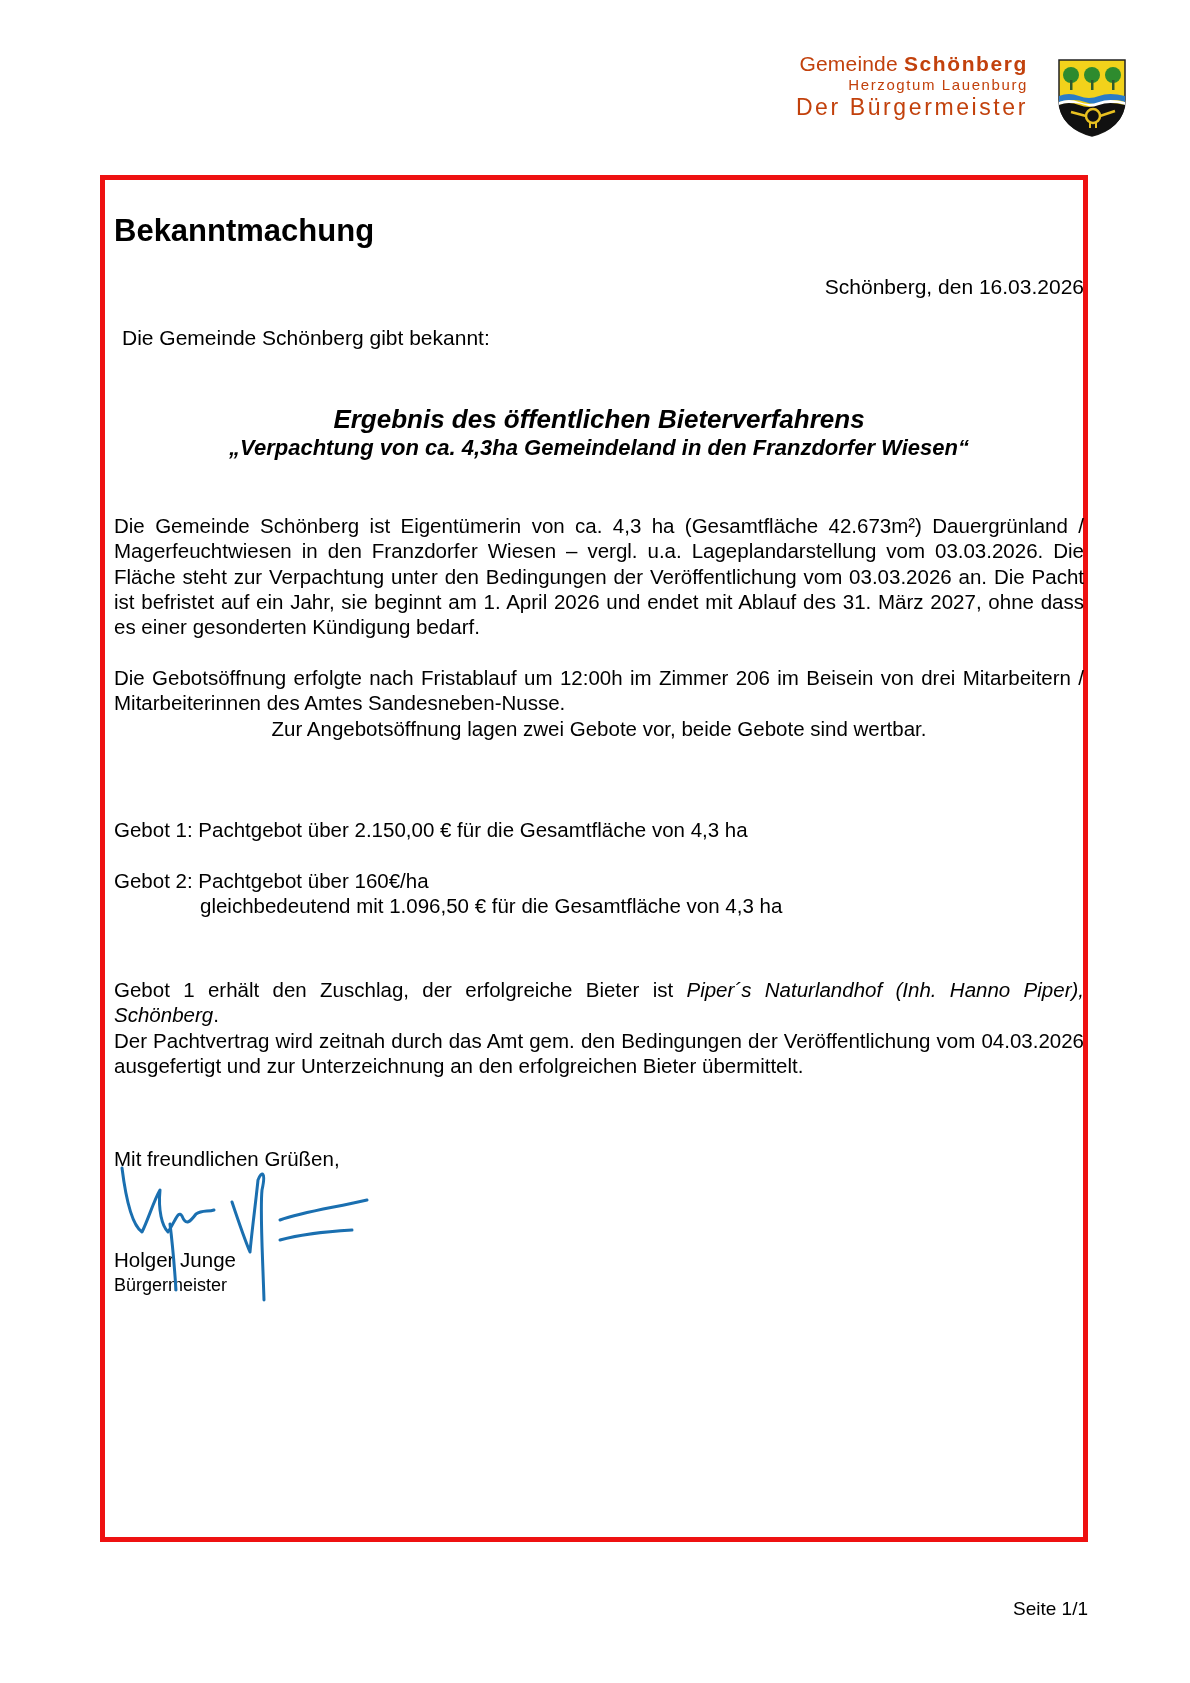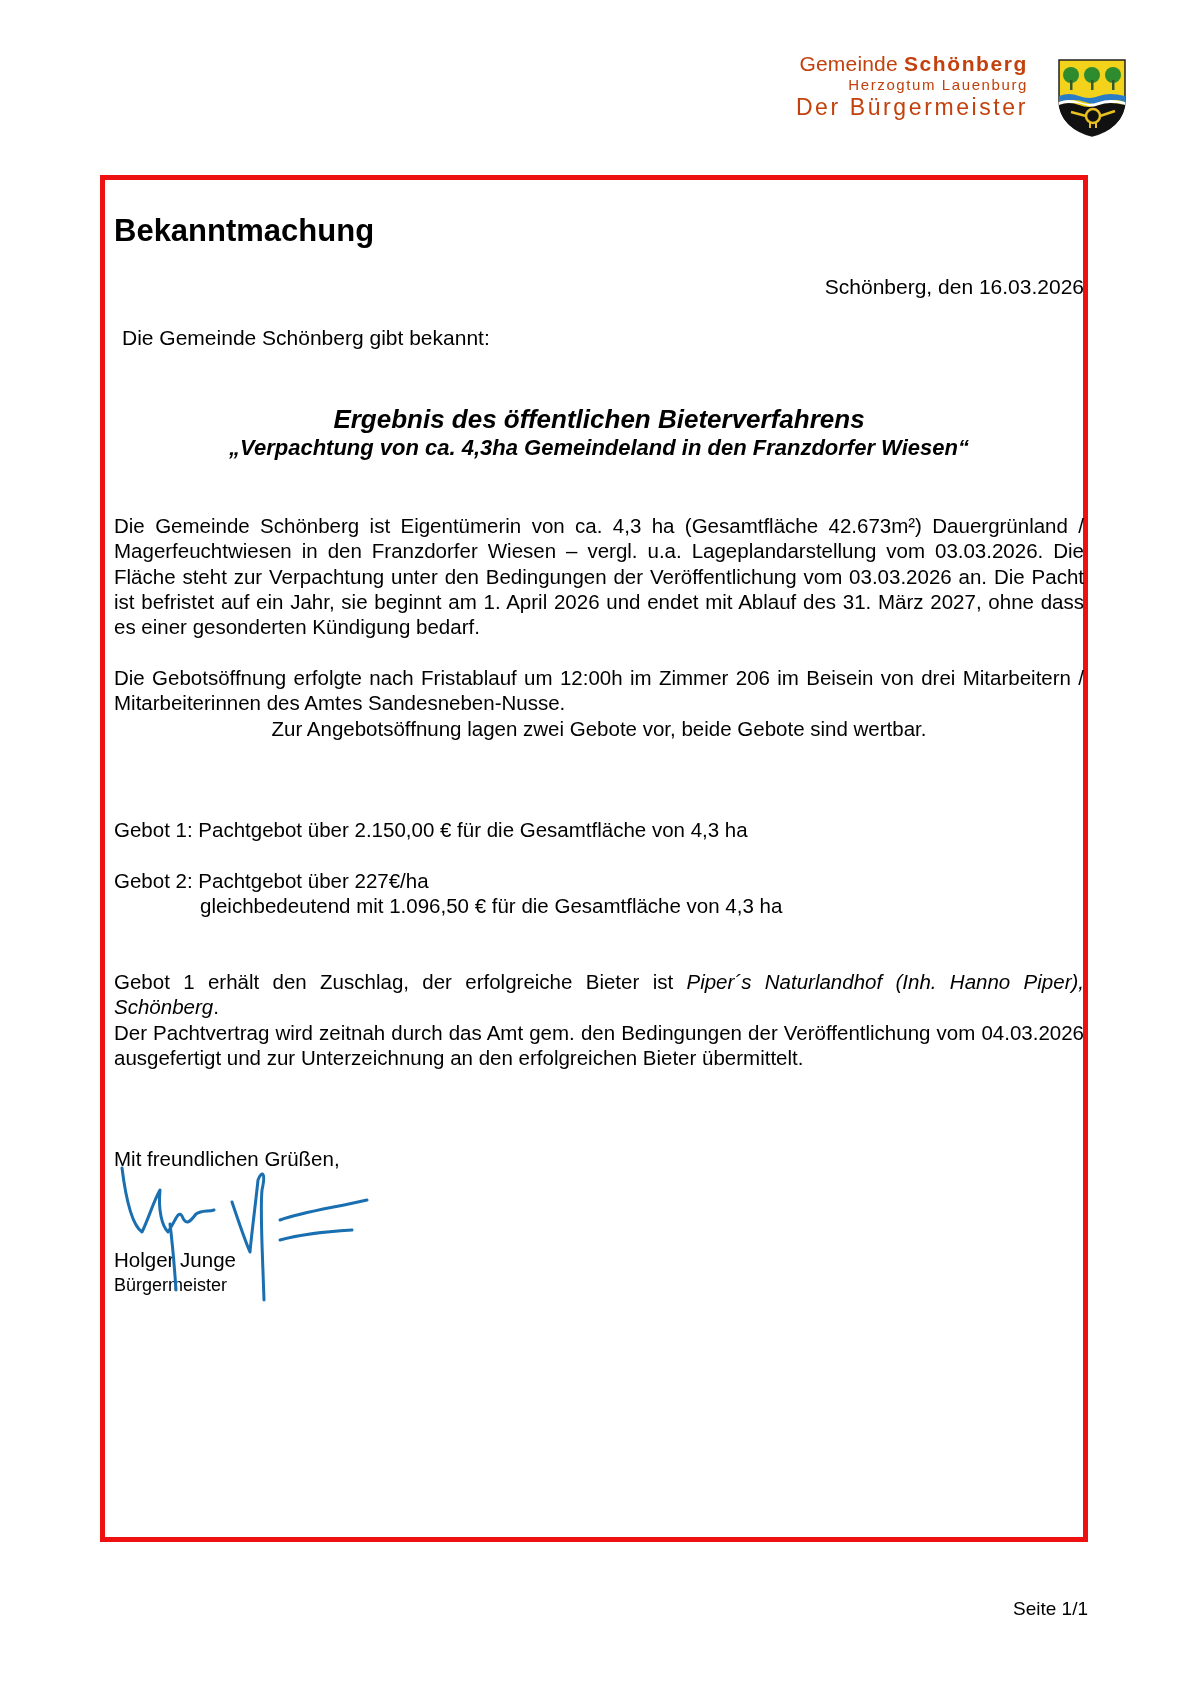--- a/index.html
+++ b/index.html
@@ -89,26 +89,26 @@
 
   <div class="para p2">
     <div>Die Gebotsöffnung erfolgte nach Fristablauf um 12:00h im Zimmer 206 im Beisein von drei Mitarbeitern / Mitarbeiterinnen des Amtes Sandesneben-Nusse.</div>
     <div style="text-align:center">Zur Angebotsöffnung lagen zwei Gebote vor, beide Gebote sind wertbar.</div>
   </div>
 
   <div class="bid bid1">
     <b>Gebot 1:</b><span> Pachtgebot über 2.150,00 € für die Gesamtfläche von 4,3 ha</span>
   </div>
   <div class="bid bid2">
-    <b>Gebot 2:</b><span> Pachtgebot über 227€/ha</span>
+    <b>Gebot 2:</b><span> Pachtgebot über 160€/ha</span>
     <span class="sub">gleichbedeutend mit 1.096,50 € für die Gesamtfläche von 4,3 ha</span>
   </div>
 
   <div class="para p3">
-    <div style="text-align:justify; text-align-last:left;"><span>Gebot 1 erhält den Zuschlag, der erfolgreiche Bieter ist </span><i>Piper´s Naturlandhof (Inh. Hanno Piper), Schönberg</i><span>.</span></div>
+    <div style="text-align:justify; text-align-last:left;margin-top:8px;"><span>Gebot 1 erhält den Zuschlag, der erfolgreiche Bieter ist </span><i>Piper´s Naturlandhof (Inh. Hanno Piper), Schönberg</i><span>.</span></div>
     <div>Der Pachtvertrag wird zeitnah durch das Amt gem. den Bedingungen der Veröffentlichung vom 04.03.2026 ausgefertigt und zur Unterzeichnung an den erfolgreichen Bieter übermittelt.</div>
   </div>
 
   <div class="closing">Mit freundlichen Grüßen,</div>
   <div class="signer-name">Holger Junge</div>
   <div class="signer-role">Bürgermeister</div>
 </div>
 
 <svg class="signature" viewBox="0 0 280 155">
   <g fill="none" stroke="#1a6fb0" stroke-width="3" stroke-linecap="round" stroke-linejoin="round">

